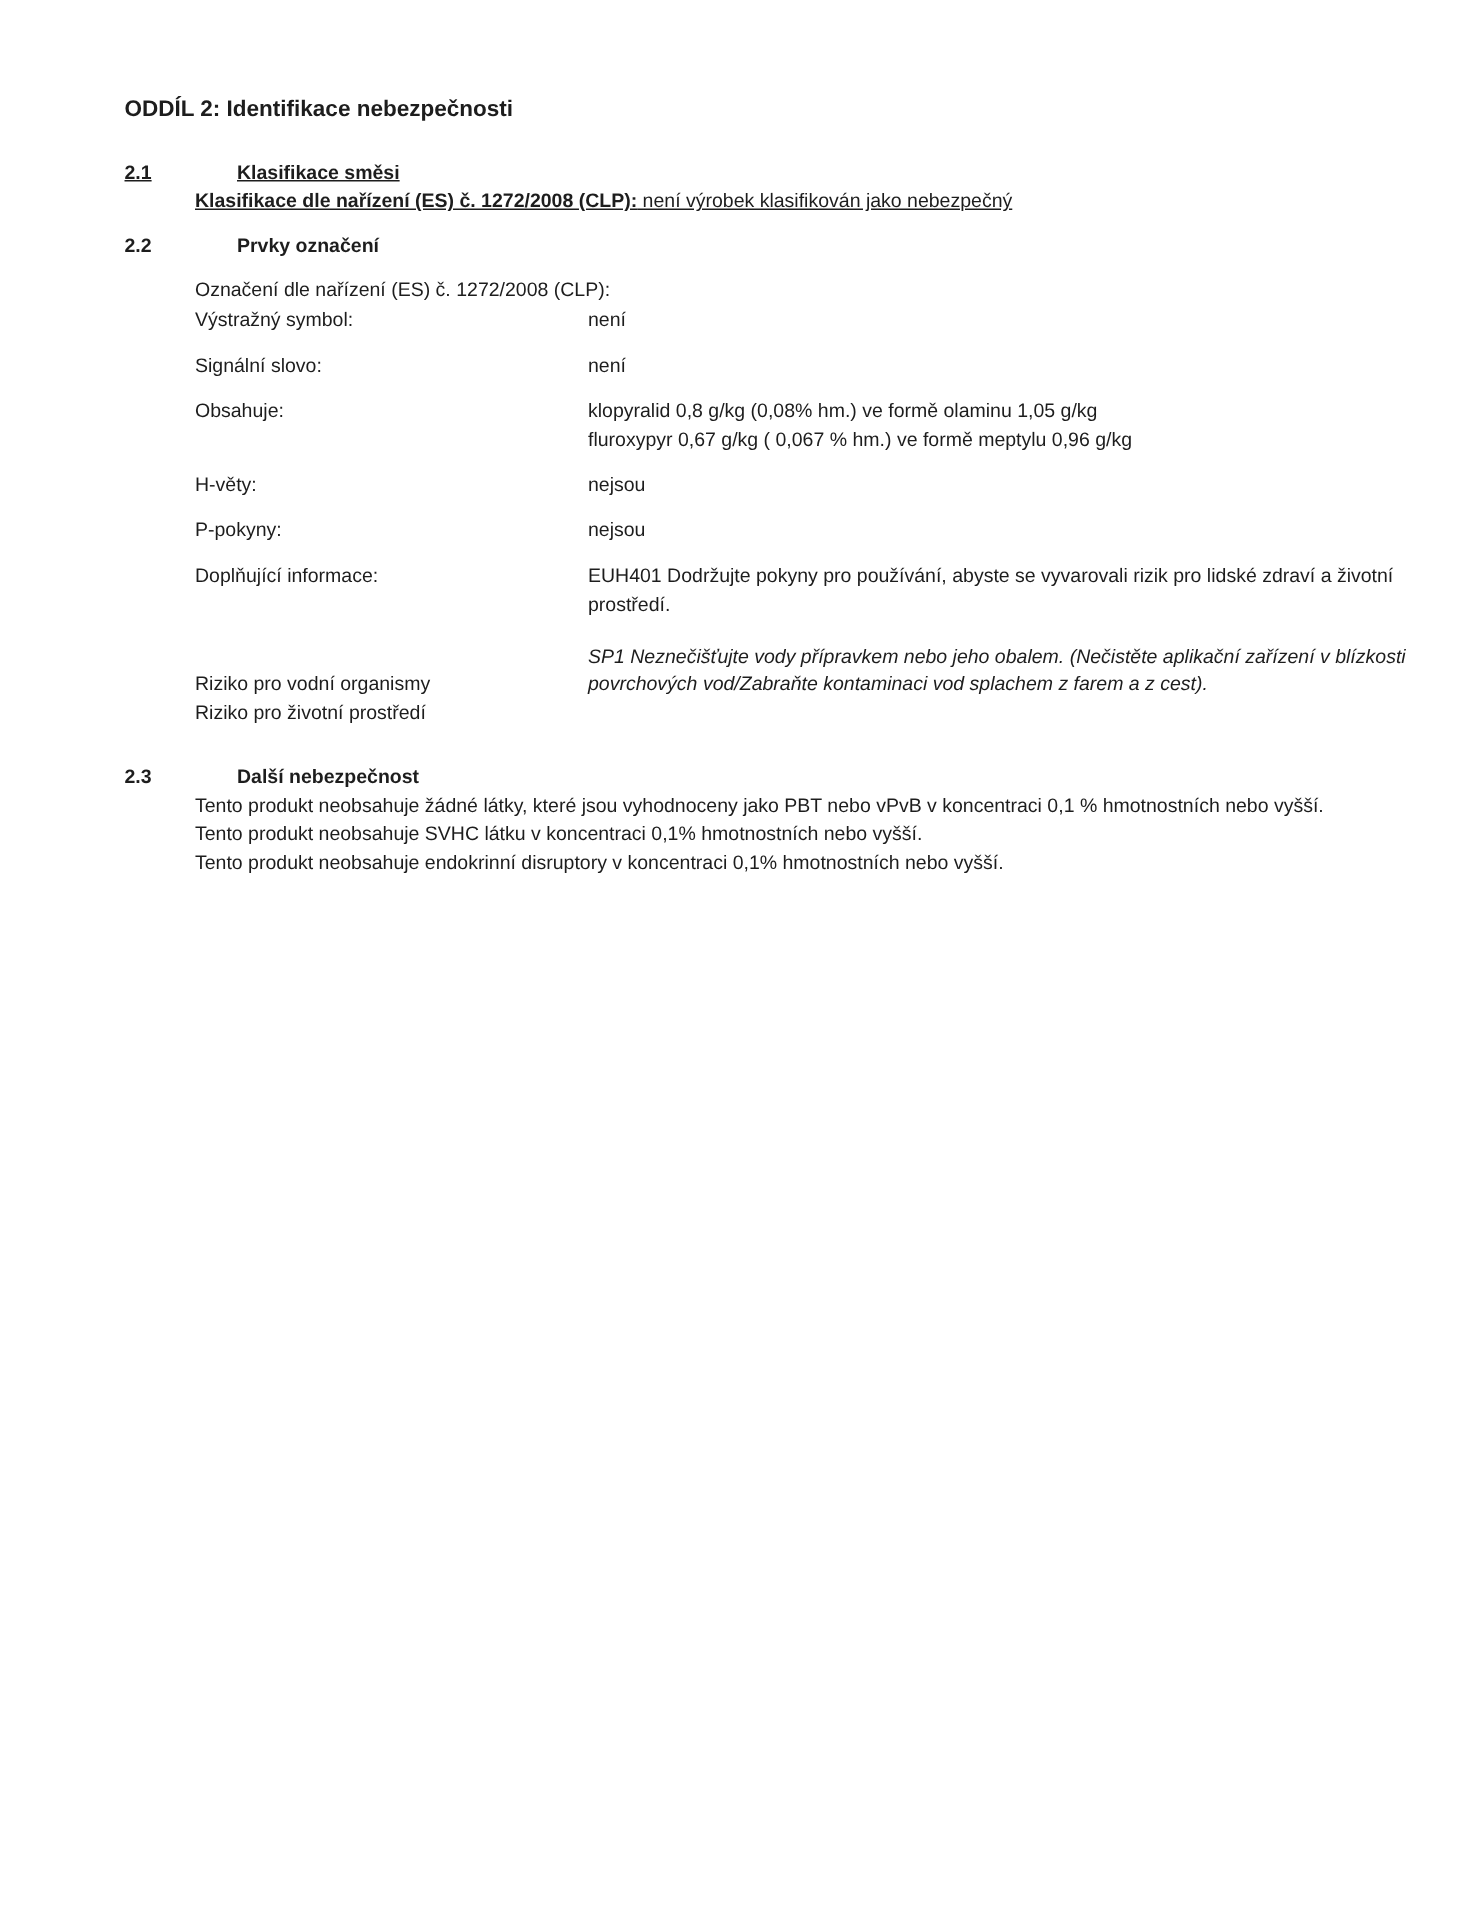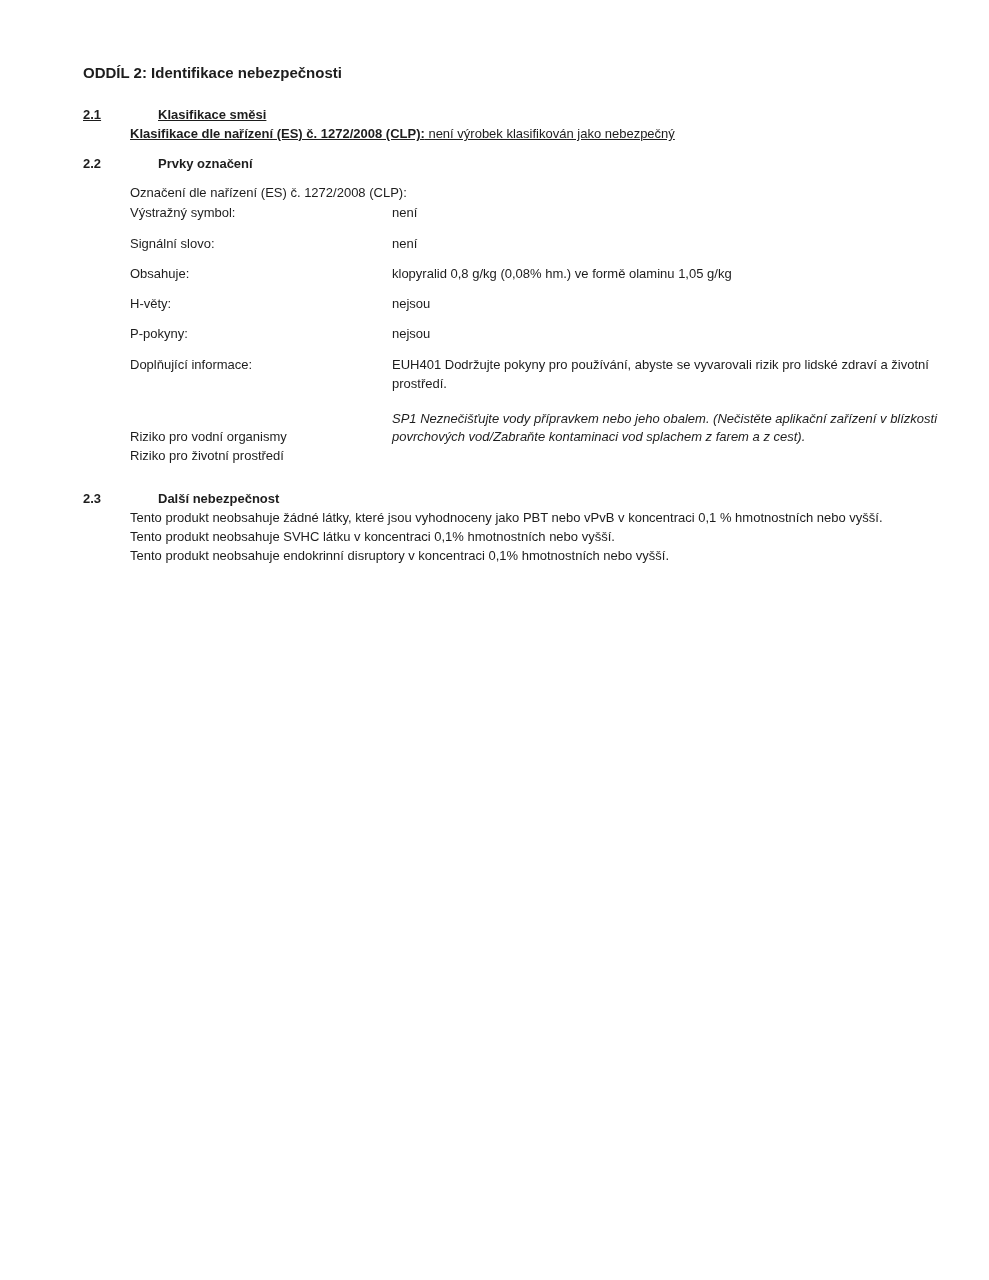--- a/index.html
+++ b/index.html
@@ -83,20 +83,21 @@
 
       <div class="kv-row gap12">
         <div class="kv-label">Signální slovo:</div>
         <div class="kv-value">není</div>
       </div>
 
       <div class="kv-row">
         <div class="kv-label">Obsahuje:</div>
         <div class="kv-value">
           <div>klopyralid 0,8 g/kg (0,08% hm.) ve formě olaminu 1,05 g/kg</div>
+          <div>fluroxypyr 0,67 g/kg ( 0,067 % hm.) ve formě meptylu 0,96 g/kg</div>
         </div>
       </div>
 
       <div class="kv-row">
         <div class="kv-label">H-věty:</div>
         <div class="kv-value">nejsou</div>
       </div>
 
       <div class="kv-row">
         <div class="kv-label">P-pokyny:</div>

